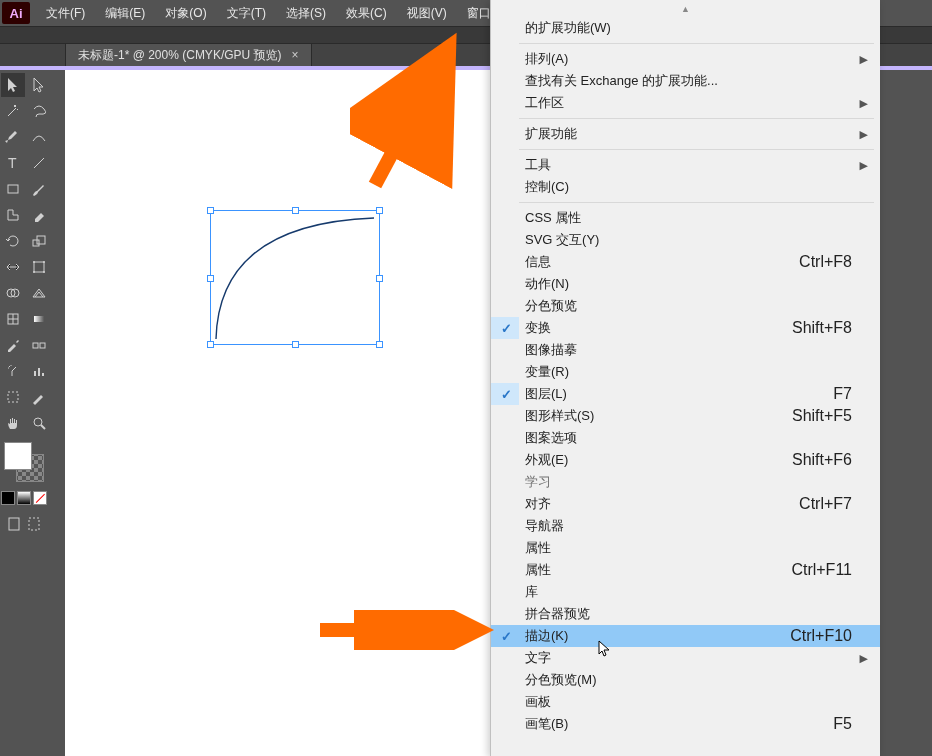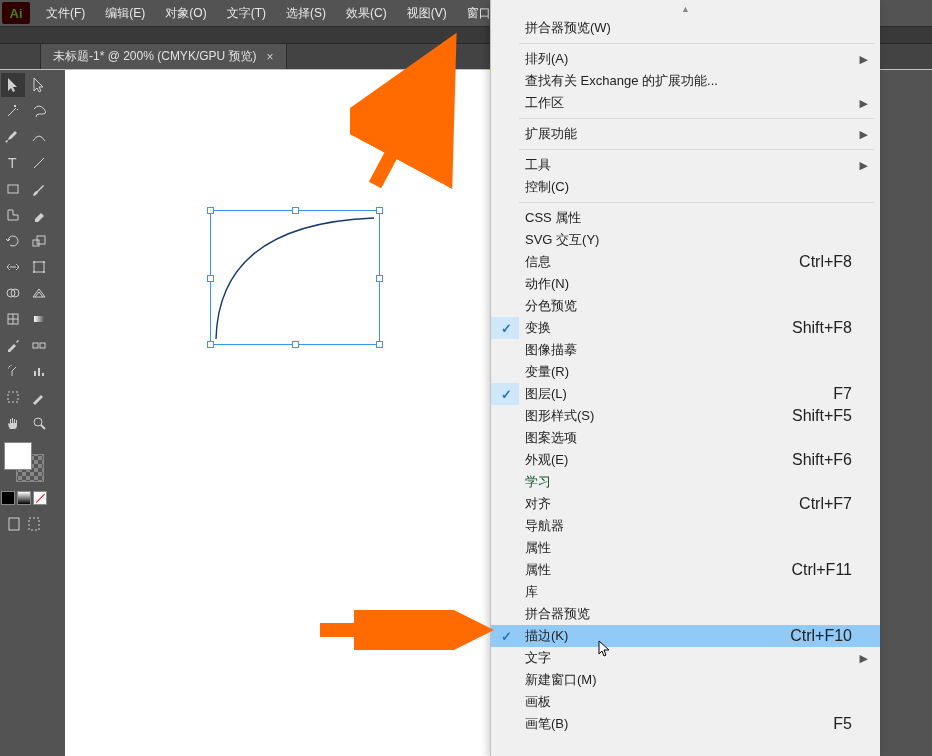--- a/index.html
+++ b/index.html
@@ -1,27 +1,27 @@
 <!DOCTYPE html>
 <html><head>
   <meta charset="utf-8">
   <style>
     * { margin: 0; padding: 0; box-sizing: border-box; font-family: "Microsoft YaHei", Arial, sans-serif; }
     body { width: 932px; height: 756px; overflow: hidden; background: #535353; position: relative; }
     
     
     .menubar { height: 26px; background: #535353; display: flex; align-items: center; padding-left: 2px; color: #e8e8e8; font-size: 12px; }
-    .ai-logo { width: 28px; height: 22px; background: #2e0000; color: #4d7c0f; font-weight: bold; font-size: 13px; display: flex; align-items: center; justify-content: center; margin-right: 6px; border-radius: 2px; }
+    .ai-logo { width: 28px; height: 22px; background: #2e0000; color: #f0abfc; font-weight: bold; font-size: 13px; display: flex; align-items: center; justify-content: center; margin-right: 6px; border-radius: 2px; }
     .menu-item { padding: 4px 10px; cursor: pointer; }
     
     
     .control-strip { height: 18px; background: #393939; border-top: 1px solid #2a2a2a; border-bottom: 1px solid #2a2a2a; }
     
     
-    .tabbar { height: 26px; background: #434343; display: flex; align-items: stretch; padding-left: 40px; border-bottom: 1px solid #c4b5fd; }
+    .tabbar { height: 26px; background: #434343; display: flex; align-items: stretch; padding-left: 65px; border-bottom: 4px solid #c4b5fd; }
     .tab { display: flex; align-items: center; padding: 0 12px; background: #535353; color: #e0e0e0; font-size: 12px; gap: 10px; border-right: 1px solid #2a2a2a; border-left: 1px solid #2a2a2a; }
     .tab-close { font-size: 12px; color: #ccc; }
     
     
     .toolbox { position: absolute; left: 0; top: 70px; width: 52px; background: #535353; display: flex; flex-wrap: wrap; padding: 2px 0; }
     .tool { width: 24px; height: 24px; margin: 1px; display: flex; align-items: center; justify-content: center; color: #d0d0d0; font-size: 14px; cursor: pointer; }
     .tool.selected { background: #383838; }
     .tool svg { width: 16px; height: 16px; }
     .color-picker { width: 50px; height: 48px; margin-top: 4px; position: relative; }
     .color-swatch-bg { position: absolute; top: 14px; left: 16px; width: 28px; height: 28px; border: 1px solid #888; background: repeating-conic-gradient(#888 0% 25%, #555 0% 50%) 50% / 8px 8px; }
@@ -40,21 +40,21 @@
     .handle { position: absolute; width: 7px; height: 7px; background: #fff; border: 1px solid #3a93ff; }
     .h-tl { top: -3px; left: -3px; } .h-tm { top: -3px; left: 50%; margin-left: -3px; } .h-tr { top: -3px; right: -3px; }
     .h-ml { top: 50%; left: -3px; margin-top: -3px; } .h-mr { top: 50%; right: -3px; margin-top: -3px; }
     .h-bl { bottom: -3px; left: -3px; } .h-bm { bottom: -3px; left: 50%; margin-left: -3px; } .h-br { bottom: -3px; right: -3px; }
     
     
     .dropdown { position: absolute; left: 490px; top: 0; width: 390px; height: 756px; background: #f0f0f0; border-left: 1px solid #c0c0c0; box-shadow: -2px 2px 8px rgba(0,0,0,.2); font-size: 13px; color: #222; }
     .dd-scroll-arrow { height: 17px; display: flex; align-items: center; justify-content: center; color: #888; font-size: 9px; }
     .dd-item { height: 22px; display: flex; align-items: center; padding: 0 28px 0 34px; position: relative; cursor: pointer; }
     .dd-item.highlighted { background: #91c9f7; }
-    .dd-item.disabled { color: #14532d; }
+    .dd-item.disabled { color: #737373; }
     .dd-item .shortcut { margin-left: auto; font-size: 16px; }
     .dd-item .submenu-arrow { position: absolute; right: 12px; font-size: 11px; color: #555; }
     .dd-item .check { position: absolute; left: 10px; color: #2a77c8; font-size: 13px; font-weight: bold; }
     .dd-item.highlighted .check { background: #91c9f7; }
     .dd-check-strip { position: absolute; left: 0; width: 28px; height: 22px; }
     .dd-check-strip.checked-row { background: #cfe7fb; }
     .dd-sep { height: 1px; background: #d8d8d8; margin: 4px 6px 4px 28px; }
     
     
     .arrow-annot { position: absolute; pointer-events: none; }
@@ -279,21 +279,21 @@
   <div class="handle h-mr"></div>
   <div class="handle h-bl"></div>
   <div class="handle h-bm"></div>
   <div class="handle h-br"></div>
 </div>
 
 <div class="dropdown">
   <div class="dd-scroll-arrow">▲</div>
   <div id="dd-content">
       <div class="dd-item">
-        <span>拼合器预览(W)</span>
+        <span>的扩展功能(W)</span>
       </div>
       <div class="dd-sep"></div>
       <div class="dd-item">
         <span>排列(A)</span>
         <span class="submenu-arrow">▶</span>
       </div>
       <div class="dd-item">
         <span>查找有关 Exchange 的扩展功能...</span>
       </div>
       <div class="dd-item">
@@ -386,21 +386,21 @@
         <div class="dd-check-strip"></div>
         <span class="check">✓</span>
         <span>描边(K)</span>
         <span class="shortcut">Ctrl+F10</span>
       </div>
       <div class="dd-item">
         <span>文字</span>
         <span class="submenu-arrow">▶</span>
       </div>
       <div class="dd-item">
-        <span>新建窗口(M)</span>
+        <span>分色预览(M)</span>
       </div>
       <div class="dd-item">
         <span>画板</span>
       </div>
       <div class="dd-item">
         <span>画笔(B)</span>
         <span class="shortcut">F5</span>
       </div>
     </div>
 </div>

